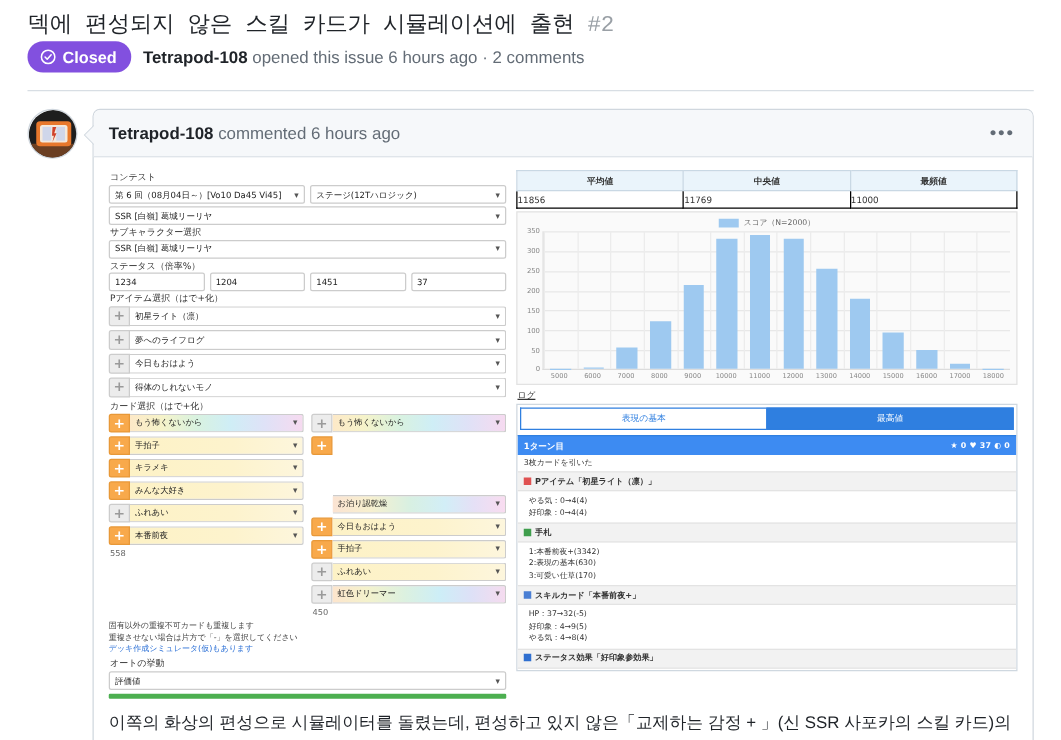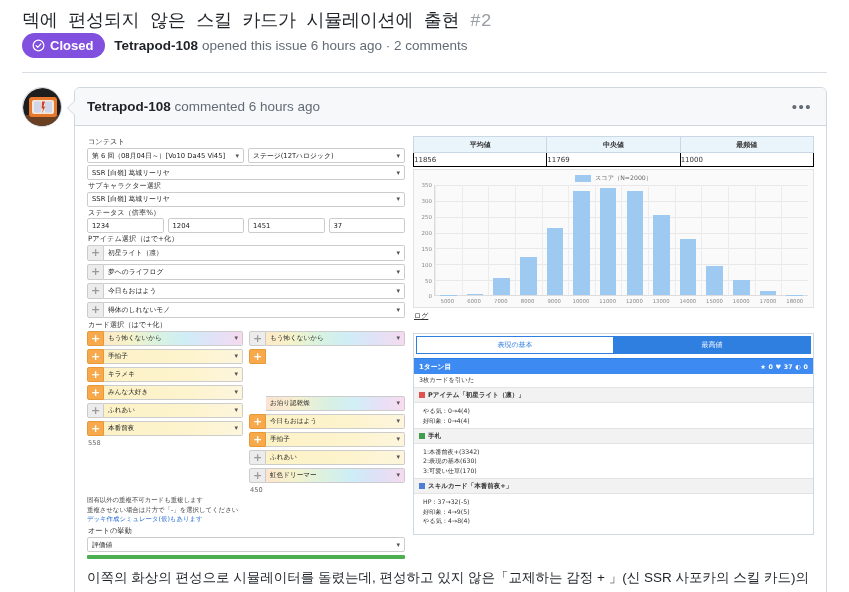--- a/index.html
+++ b/index.html
@@ -143,21 +143,21 @@
   .ylab { position:absolute; left:0; width:15px; text-align:right; font-size:5.5px; color:#888; transform: translateY(-50%); }
   .gridline { position:absolute; left:0; right:0; height:1px; background:#e8e8e8; }
   .bars { position:absolute; left:0; right:0; bottom:0; top:0; display:flex; align-items:flex-end; }
   .bargrp { flex:1 1 0; display:flex; justify-content:center; align-items:flex-end; height:100%; position:relative; }
   .bargrp .vline { position:absolute; left:0; top:0; bottom:0; width:1px; background:#ececec; }
   .bar { width: 62%; background: #9ec9f0; }
   .xlabels { position:absolute; left:17px; right:2px; bottom:0; height:11px; display:flex; }
   .xlabels span { flex:1 1 0; text-align:center; font-size:5.3px; color:#888; padding-top:2px; }
 
   
-  .log-label { font-size: 7px; color:#333; margin: 3px 0 12px 1px; text-decoration: underline; }
+  .log-label { font-size: 7px; color:#333; margin: 3px 0 2px 1px; text-decoration: underline; }
   .log-card { border: 1px solid #cfd8e0; background:#fff; }
   .log-tabs { display:flex; padding: 2px; gap: 0; }
   .log-tab {
     flex:1 1 0; text-align:center; font-size: 7px; padding: 3px 0;
     border: 1px solid #2f7fe0; color:#2f7fe0; background:#fff; cursor:pointer;
     border-right: none;
   }
   .log-tab:last-child { border-right: 1px solid #2f7fe0; }
   .log-tab.active { background:#2f7fe0; color:#fff; }
   .turn-bar {
@@ -560,20 +560,23 @@
 
                 <div class="log-sub">
                   <span class="chip blue"></span><span>スキルカード「本番前夜+」</span>
                 </div>
                 <div class="log-detail">
                   <div>HP：37→32(-5)</div>
                   <div>好印象：4→9(5)</div>
                   <div>やる気：4→8(4)</div>
                 </div>
 
+                <div class="log-sub">
+                  <span class="chip dblue"></span><span>ステータス効果「好印象参効果」</span>
+                </div>
                 <div class="log-detail">
                   
                 </div>
 
               </div>
             </div>
           </div>
         </div>
 
         <div class="kr-text">이쪽의 화상의 편성으로 시뮬레이터를 돌렸는데, 편성하고 있지 않은「교제하는 감정 + 」(신 SSR 사포카의 스킬 카드)의 사용 이력이 있었습니다. 어느 쪽에 보고하면 좋을지 모르기 때문에 이쪽에 기입해 주십니다. 기출이라면 죄송합니다.</div>

